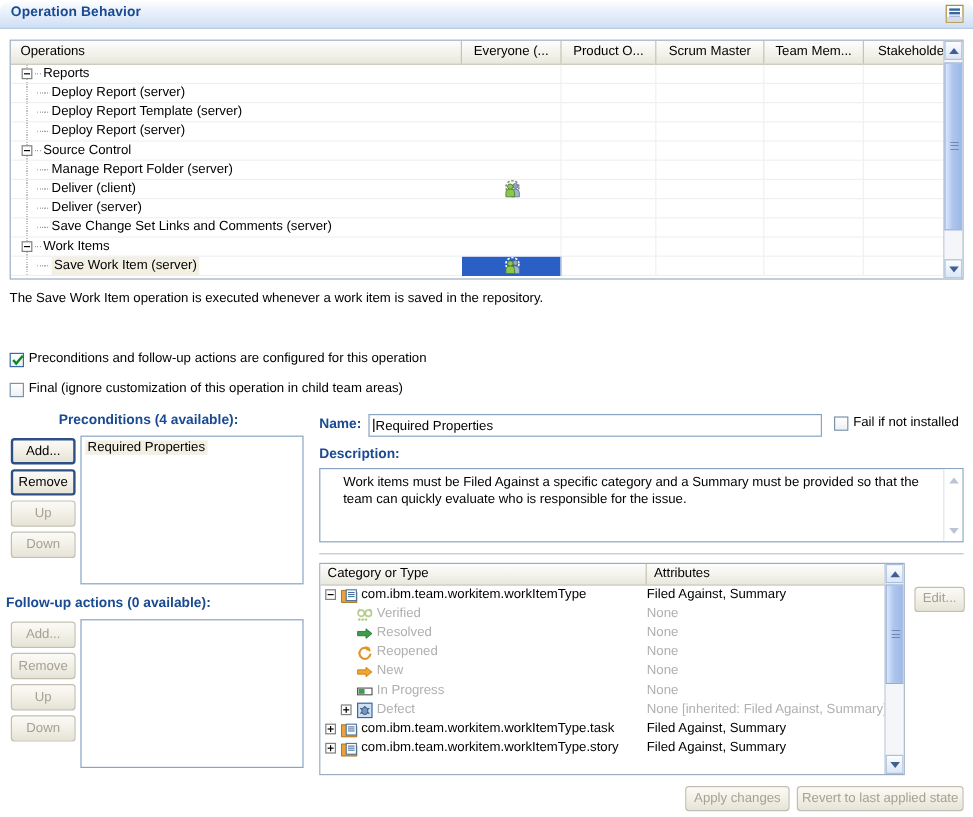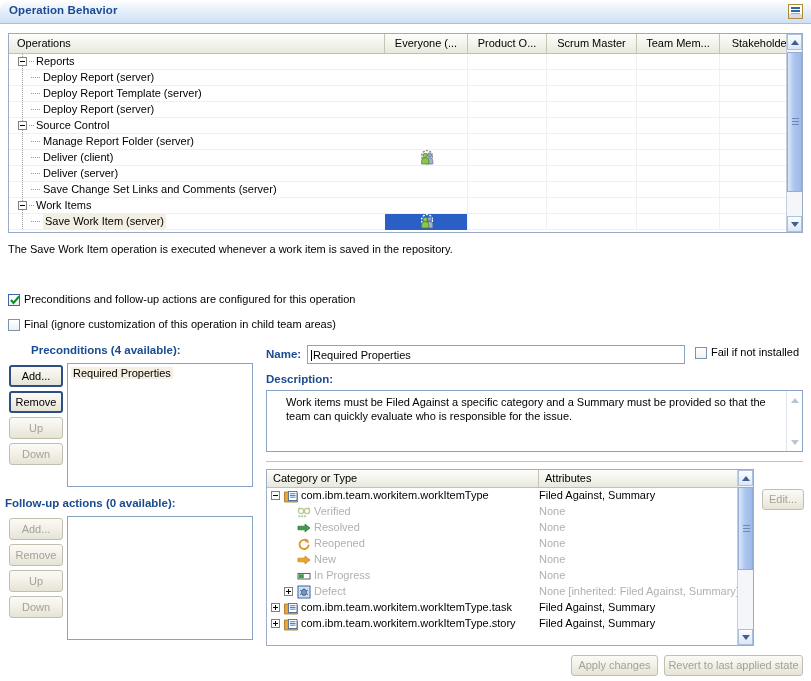--- a/index.html
+++ b/index.html
@@ -514,21 +514,21 @@
       </svg>
     </span>
     <span class="chk-label">Preconditions and follow-up actions are configured for this operation</span>
   </div>
 
   <div class="chk-row" style="left:8px; top:318px;">
     <span class="chk-box plain"></span>
     <span class="chk-label">Final (ignore customization of this operation in child team areas)</span>
   </div>
 
-  <div class="grp-heading" style="left:2px; top:344px;padding-left:29px;">Preconditions (4 available):</div>
+  <div class="grp-heading" style="left:20px; top:344px;padding-left:29px;">Preconditions (4 available):</div>
 
   <div class="btn focus" style="left:9px; top:365px; width:54px; height:22px; line-height:19px;">Add...</div>
   <div class="btn focus" style="left:9px; top:391px; width:54px; height:22px; line-height:19px;">Remove</div>
   <div class="btn disabled" style="left:9px; top:417px; width:54px; height:22px; line-height:20px;">Up</div>
   <div class="btn disabled" style="left:9px; top:443px; width:54px; height:22px; line-height:20px;">Down</div>
 
   <div class="listbox" style="left:67px; top:363px; width:186px; height:124px;">
     <div class="list-item">Required Properties</div>
   </div>
 

